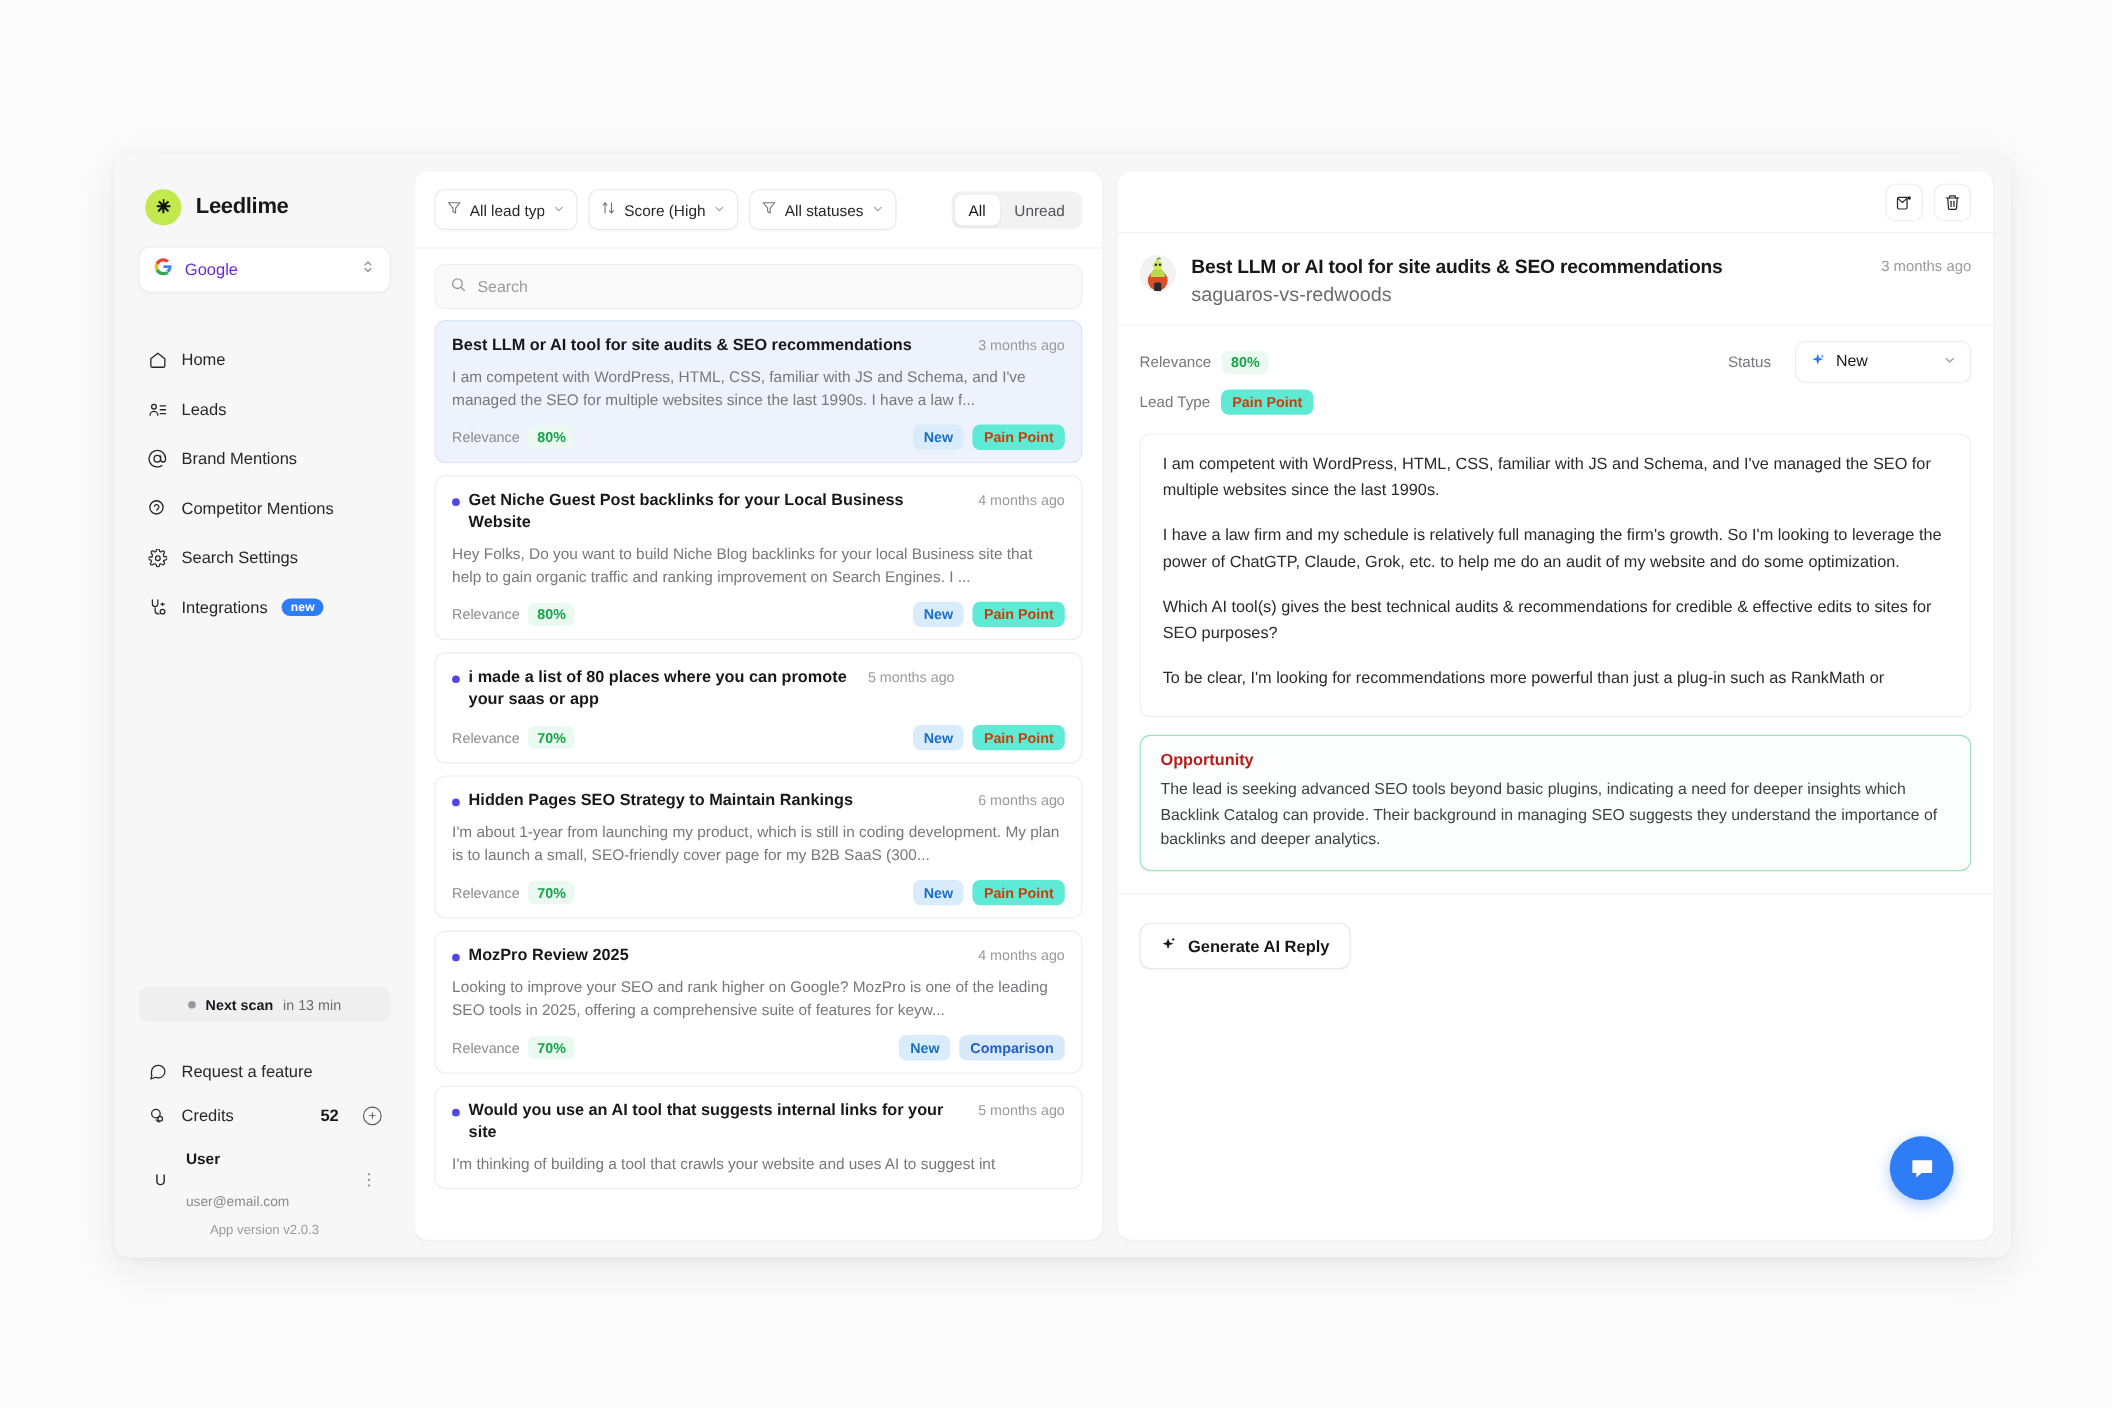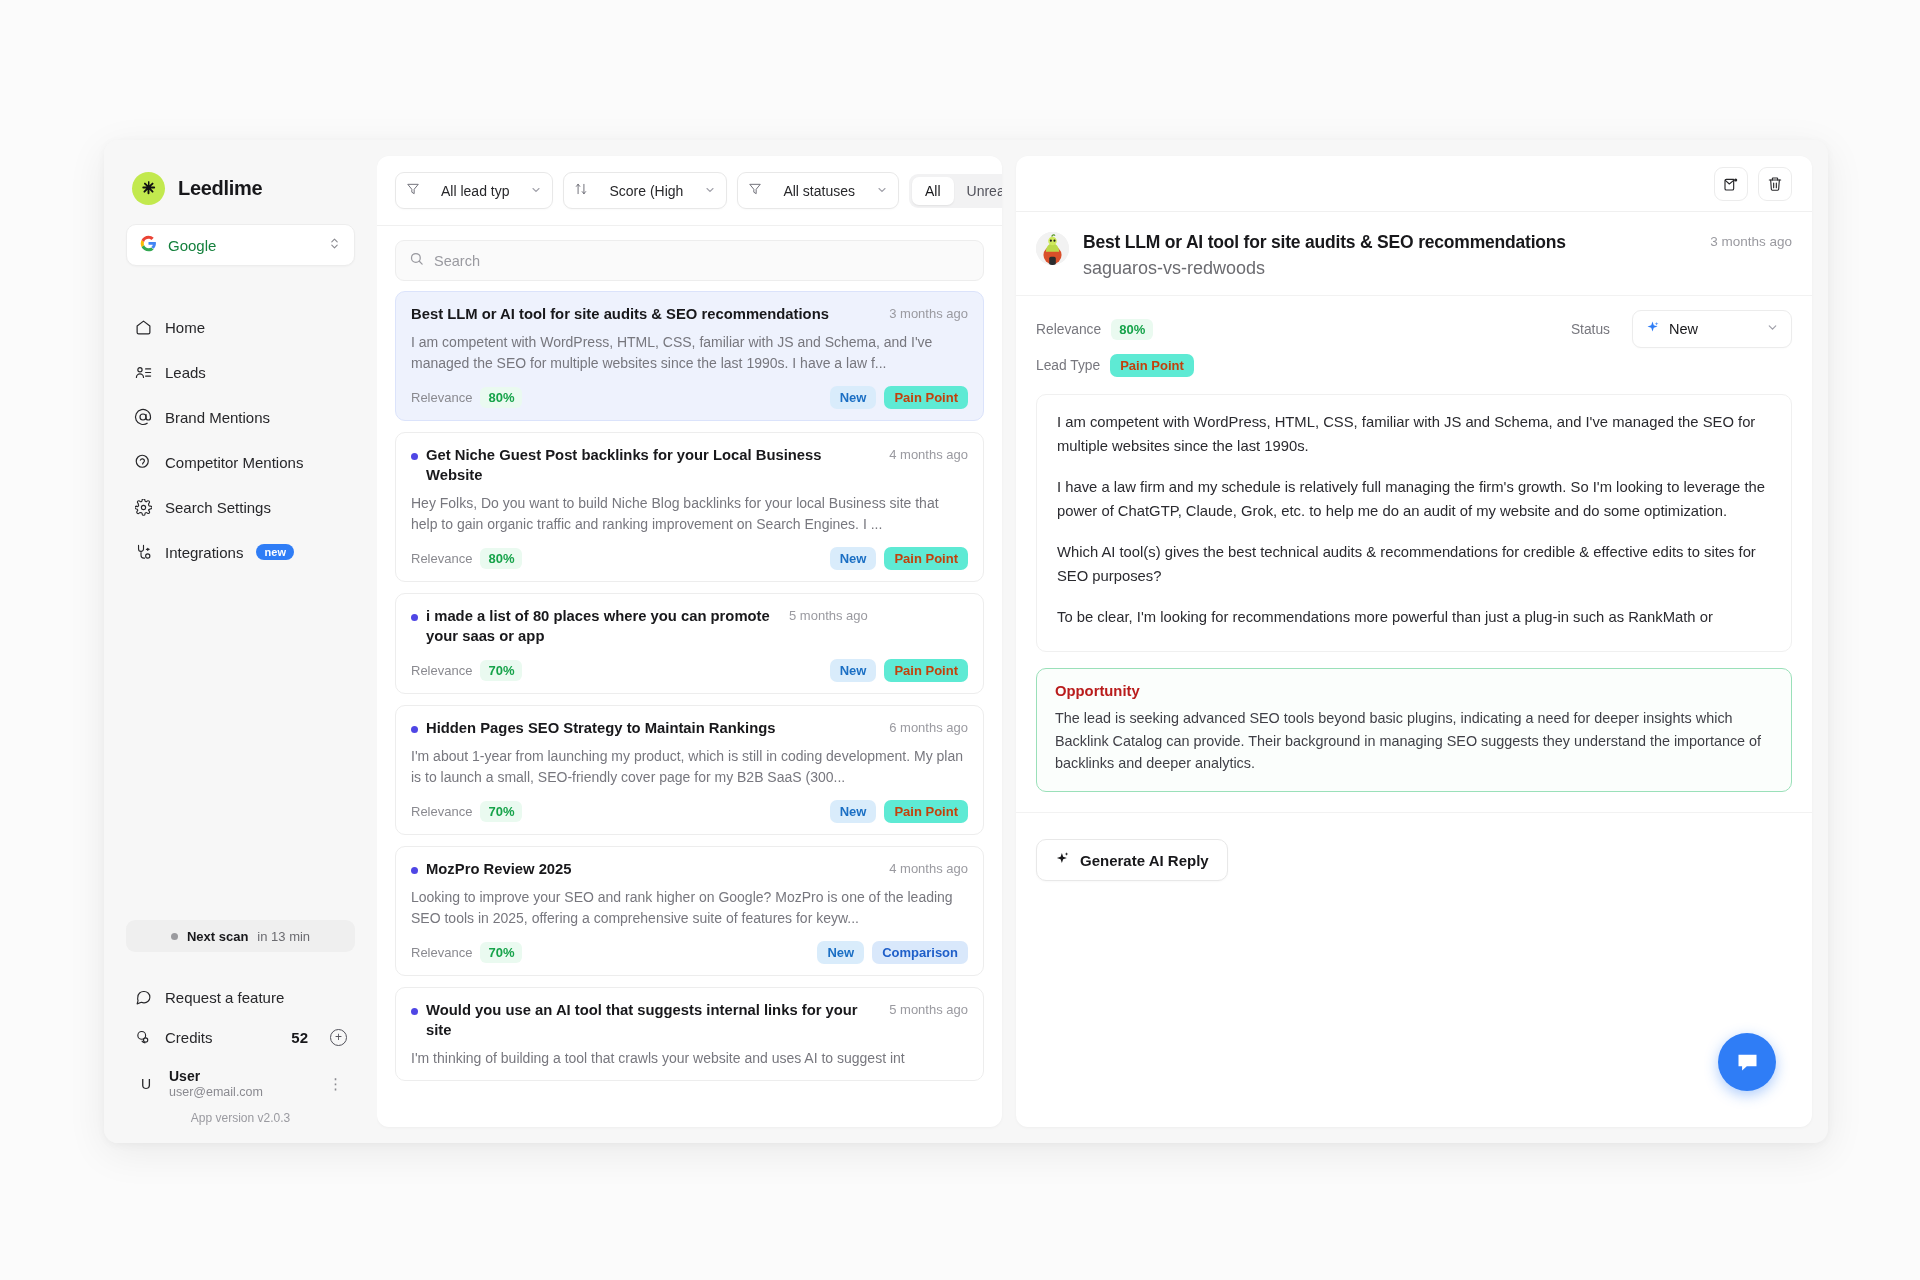--- a/index.html
+++ b/index.html
@@ -50,21 +50,21 @@
     height: 42px;
     background: #ffffff;
     border: 1px solid #ededed;
     border-radius: 10px;
     display: flex; align-items: center;
     padding: 0 13px;
     gap: 11px;
     box-shadow: 0 1px 2px rgba(0,0,0,0.03);
     cursor: pointer;
   }
-  .source-label { font-size: 15px; color: #15803d; flex: 1; }
+  .source-label { font-size: 15px; color: #6d28d9; flex: 1; }
   .nav { margin-top: 40px; display: flex; flex-direction: column; gap: 3px; }
   .nav-item {
     display: flex; align-items: center; gap: 13px;
     height: 42px; padding: 0 8px;
     border-radius: 8px; cursor: pointer;
     font-size: 15px; color: #27272a;
   }
   .nav-icon { width: 18px; height: 18px; display:flex; align-items:center; justify-content:center; flex-shrink: 0; color:#27272a; }
   .badge-new {
     background: #2f7df6; color: #fff;
@@ -104,21 +104,21 @@
     padding: 6px 8px; border-radius: 8px; cursor: pointer;
     margin-top: 4px;
   }
   .user-avatar {
     width: 24px; height: 24px; flex-shrink:0;
     display:flex;align-items:center;justify-content:center;
     font-size: 14px; color:#27272a;
   }
   .user-info { display: flex; flex-direction: column; gap: 1px; flex:1; min-width:0; }
   .user-name { font-size: 14px; font-weight: 700; color: #18181b; }
-  .user-email { font-size: 12.5px; color: #8a8a90; }
+  .user-email { font-size: 12.5px; color: #8a8a90; margin-top: 23px; }
   .kebab { color: #8a8a90; font-size: 15px; letter-spacing: 0; padding: 0 4px; cursor:pointer; line-height: 1;}
   .app-version {
     text-align: center; font-size: 12px; color: #9a9aa0;
     padding: 6px 0 18px 0;
   }
 
   
   .list-col {
     width: 625px; flex-shrink: 0;
     background: #ffffff;
@@ -131,21 +131,21 @@
   .filter-bar {
     display: flex; align-items: center; gap: 10px;
     padding: 16px 18px;
     border-bottom: 1px solid #f0f0f0;
   }
   .filter-chip {
     height: 37px;
     background: #fff;
     border: 1px solid #e8e8e8;
     border-radius: 9px;
-    display: flex; align-items: center; gap: 21px;
+    display: flex; align-items: center; gap: 7px;
     padding: 0 10px;
     font-size: 14px; color: #27272a;
     cursor: pointer;
     box-shadow: 0 1px 2px rgba(0,0,0,0.025);
     white-space: nowrap;
   }
   .chip-text { max-width: 84px; overflow: hidden; text-overflow: clip; display:block; }
   .seg {
     margin-left: auto;
     display: flex; background: #f2f2f3; border-radius: 9px; padding: 3px;

